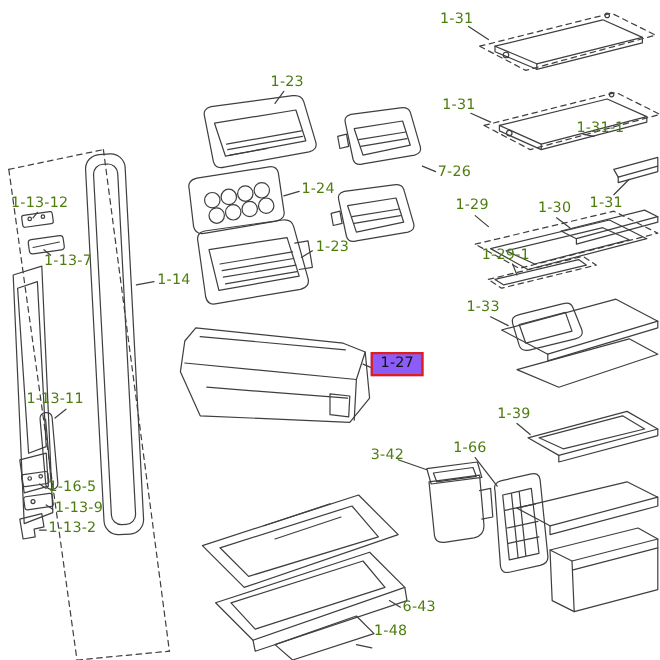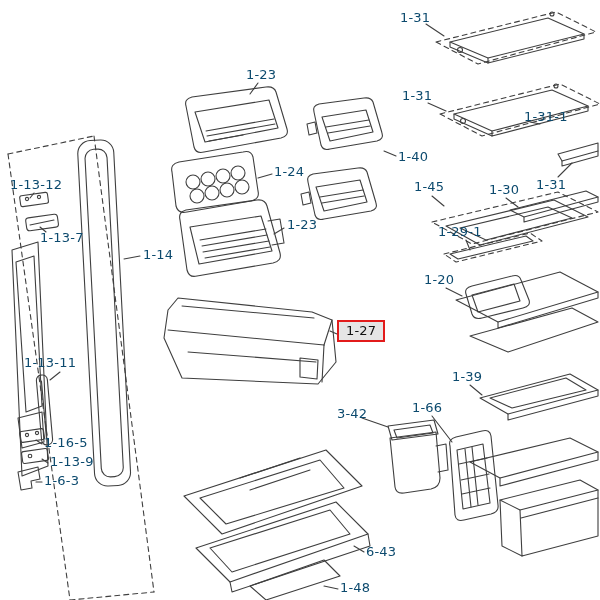--- a/index.html
+++ b/index.html
@@ -2,25 +2,25 @@
 <html><head>
 <meta charset="utf-8">
 <style>
   html,body{margin:0;padding:0;background:#fff;}
   #stage{
     position:relative;width:600px;height:600px;background:#ffffff;overflow:hidden;
     font-family:"DejaVu Sans","Liberation Sans",sans-serif;
   }
   #art{position:absolute;left:0;top:0;}
   .part-label{
-    position:absolute;font-size:13px;line-height:14px;color:#0c4a6e;
+    position:absolute;font-size:13px;line-height:14px;color:#4d7c0f;
     white-space:nowrap;letter-spacing:0.2px;
   }
   .part-label.highlight{
-    border:2px solid #e21b1b;padding:2px 7px;background:#e5e5e5;color:#111;
+    border:2px solid #e21b1b;padding:2px 7px;background:#8b5cf6;color:#111;
   }
 </style>
 </head>
 <body>
 
 <div id="stage">
 
   <svg id="art" width="600" height="600" viewBox="0 0 600 600">
     <g stroke="#3f3f3f" fill="none" stroke-width="1.1" stroke-linejoin="round" stroke-linecap="round">
 
@@ -249,35 +249,35 @@
         <line x1="364" y1="552" x2="354" y2="546"></line>
         <line x1="338" y1="589" x2="324" y2="586"></line>
       </g>
     </g>
   </svg>
 
   <div class="part-label" style="left:400px;top:11px">1-31</div>
   <div class="part-label" style="left:246px;top:68px">1-23</div>
   <div class="part-label" style="left:402px;top:89px">1-31</div>
   <div class="part-label" style="left:524px;top:110px">1-31-1</div>
-  <div class="part-label" style="left:398px;top:150px">1-40</div>
+  <div class="part-label" style="left:398px;top:150px">7-26</div>
   <div class="part-label" style="left:274px;top:165px">1-24</div>
   <div class="part-label" style="left:536px;top:178px">1-31</div>
-  <div class="part-label" style="left:414px;top:180px">1-45</div>
+  <div class="part-label" style="left:414px;top:180px">1-29</div>
   <div class="part-label" style="left:489px;top:183px">1-30</div>
   <div class="part-label" style="left:10px;top:178px">1-13-12</div>
   <div class="part-label" style="left:287px;top:218px">1-23</div>
   <div class="part-label" style="left:438px;top:225px">1-29-1</div>
   <div class="part-label" style="left:40px;top:231px">1-13-7</div>
   <div class="part-label" style="left:143px;top:248px">1-14</div>
-  <div class="part-label" style="left:424px;top:273px">1-20</div>
+  <div class="part-label" style="left:424px;top:273px">1-33</div>
   <div class="part-label highlight" style="left:337px;top:320px">1-27</div>
   <div class="part-label" style="left:24px;top:356px">1-13-11</div>
   <div class="part-label" style="left:452px;top:370px">1-39</div>
   <div class="part-label" style="left:412px;top:401px">1-66</div>
   <div class="part-label" style="left:337px;top:407px">3-42</div>
   <div class="part-label" style="left:44px;top:436px">1-16-5</div>
   <div class="part-label" style="left:50px;top:455px">1-13-9</div>
-  <div class="part-label" style="left:44px;top:474px">1-6-3</div>
+  <div class="part-label" style="left:44px;top:474px">1-13-2</div>
   <div class="part-label" style="left:366px;top:545px">6-43</div>
-  <div class="part-label" style="left:340px;top:581px">1-48</div>
+  <div class="part-label" style="left:340px;top:567px">1-48</div>
 
 </div>
 
 </body></html>

